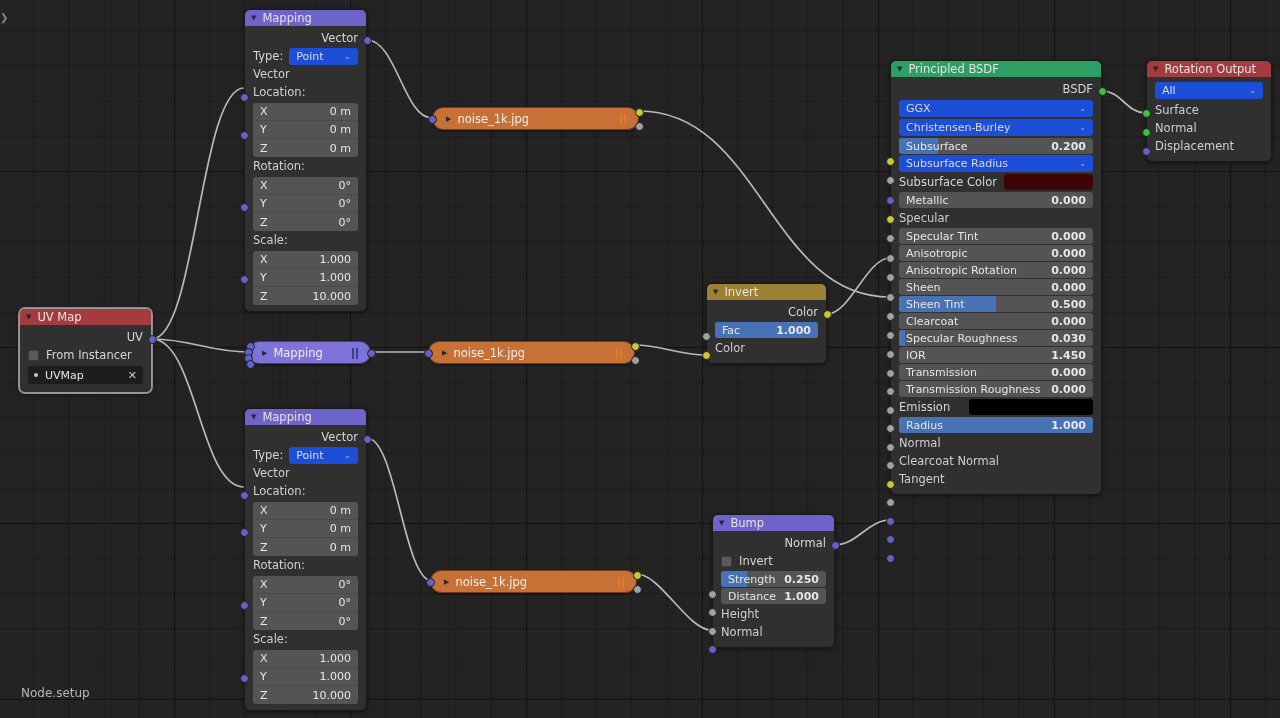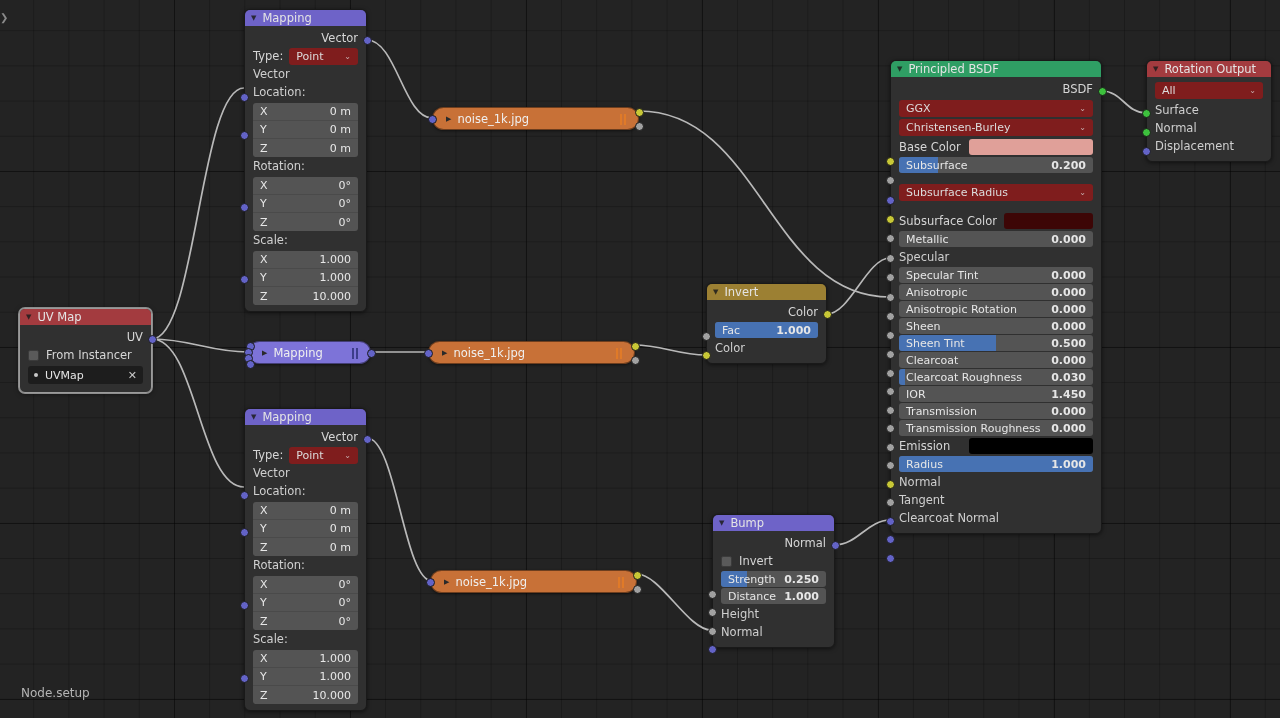--- a/index.html
+++ b/index.html
@@ -59,21 +59,21 @@
     background:#545454;
     display:flex;align-items:center;justify-content:space-between;
     padding:0 7px;font-size:11px;color:#e6e6e6;position:relative;overflow:hidden;
     box-sizing:border-box;
   }
   .widget .w-l{position:relative;z-index:2;}
   .widget .w-v{position:relative;z-index:2;font-weight:bold;}
   .widget .fill{position:absolute;left:0;top:0;bottom:0;background:#4772b3;z-index:1;}
 
   .dropdown{
-    margin:2px 8px;height:17px;border-radius:3px;background:#7f1d1d;
+    margin:2px 8px;height:17px;border-radius:3px;background:#1d4ed8;
     display:flex;align-items:center;justify-content:space-between;
     padding:0 7px;font-size:11px;color:#dcdcdc;box-sizing:border-box;
   }
   .dropdown .chev{font-size:8px;opacity:.75;}
 
   .swatch{height:16px;border-radius:3px;margin:1px 8px 1px 0;}
 
   .group{margin:2px 8px 0 8px;border-radius:3px;overflow:hidden;}
   .group .grow{
     height:18px;display:flex;align-items:center;justify-content:space-between;
@@ -450,32 +450,28 @@
       </div>
       <div class="dropdown">
         <span>GGX</span>
         <span class="chev">⌄</span>
       </div>
       <div class="dropdown">
         <span>Christensen-Burley</span>
         <span class="chev">⌄</span>
       </div>
 
-      <div class="row" style="padding:0 8px 0 8px;gap:0;">
-        <span style="flex:0 0 70px;">Base Color</span>
-        <span class="swatch" style="flex:1;margin:0;background:#e0a099;"></span>
-      </div>
 
       <div class="widget">
         <span class="fill" style="width:20%;"></span>
         <span class="w-l">Subsurface</span>
         <span class="w-v">0.200</span>
       </div>
 
-      <div class="dropdown" style="margin:11px 8px;">
+      <div class="dropdown" style="margin:1px 8px;">
         <span>Subsurface Radius</span>
         <span class="chev">⌄</span>
       </div>
 
       <div class="row" style="padding:0 8px 0 8px;">
         <span style="flex:0 0 105px;">Subsurface Color</span>
         <span class="swatch" style="flex:1;margin:0;background:#3d0606;"></span>
       </div>
 
       <div class="widget">
@@ -515,21 +511,21 @@
         <span class="w-l">Sheen Tint</span>
         <span class="w-v">0.500</span>
       </div>
       <div class="widget">
         <span class="fill" style="width:0%;"></span>
         <span class="w-l">Clearcoat</span>
         <span class="w-v">0.000</span>
       </div>
       <div class="widget">
         <span class="fill" style="width:3%;"></span>
-        <span class="w-l">Clearcoat Roughness</span>
+        <span class="w-l">Specular Roughness</span>
         <span class="w-v">0.030</span>
       </div>
       <div class="widget">
         <span class="w-l">IOR</span>
         <span class="w-v">1.450</span>
       </div>
       <div class="widget">
         <span class="fill" style="width:0%;"></span>
         <span class="w-l">Transmission</span>
         <span class="w-v">0.000</span>
@@ -548,24 +544,24 @@
       <div class="widget">
         <span class="fill" style="width:100%;"></span>
         <span class="w-l">Radius</span>
         <span class="w-v">1.000</span>
       </div>
 
       <div class="row lbl">
         <span>Normal</span>
       </div>
       <div class="row lbl">
+        <span>Clearcoat Normal</span>
+      </div>
+      <div class="row lbl">
         <span>Tangent</span>
-      </div>
-      <div class="row lbl">
-        <span>Clearcoat Normal</span>
       </div>
     </div>
     <div class="sock s-green" style="left:207px;top:26px;"></div>
     <div class="sock s-yellow" style="left:-5px;top:96px;"></div>
     <div class="sock s-grey" style="left:-5px;top:115px;"></div>
     <div class="sock s-purple" style="left:-5px;top:135px;"></div>
     <div class="sock s-yellow" style="left:-5px;top:154px;"></div>
     <div class="sock s-grey" style="left:-5px;top:173px;"></div>
     <div class="sock s-grey" style="left:-5px;top:193px;"></div>
     <div class="sock s-grey" style="left:-5px;top:212px;"></div>

